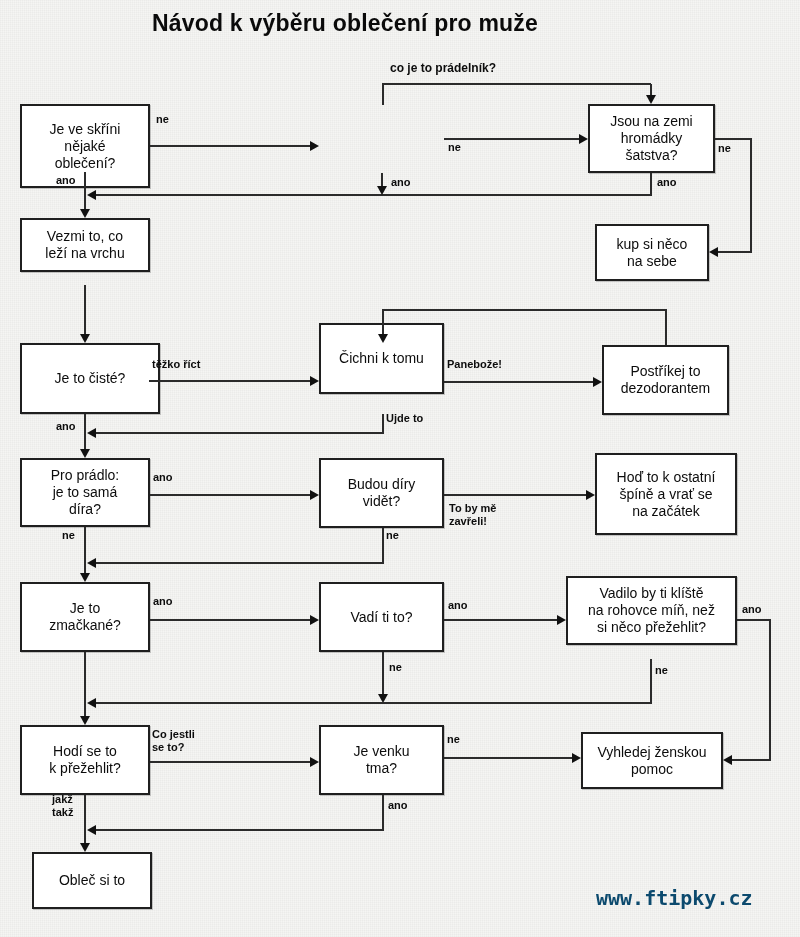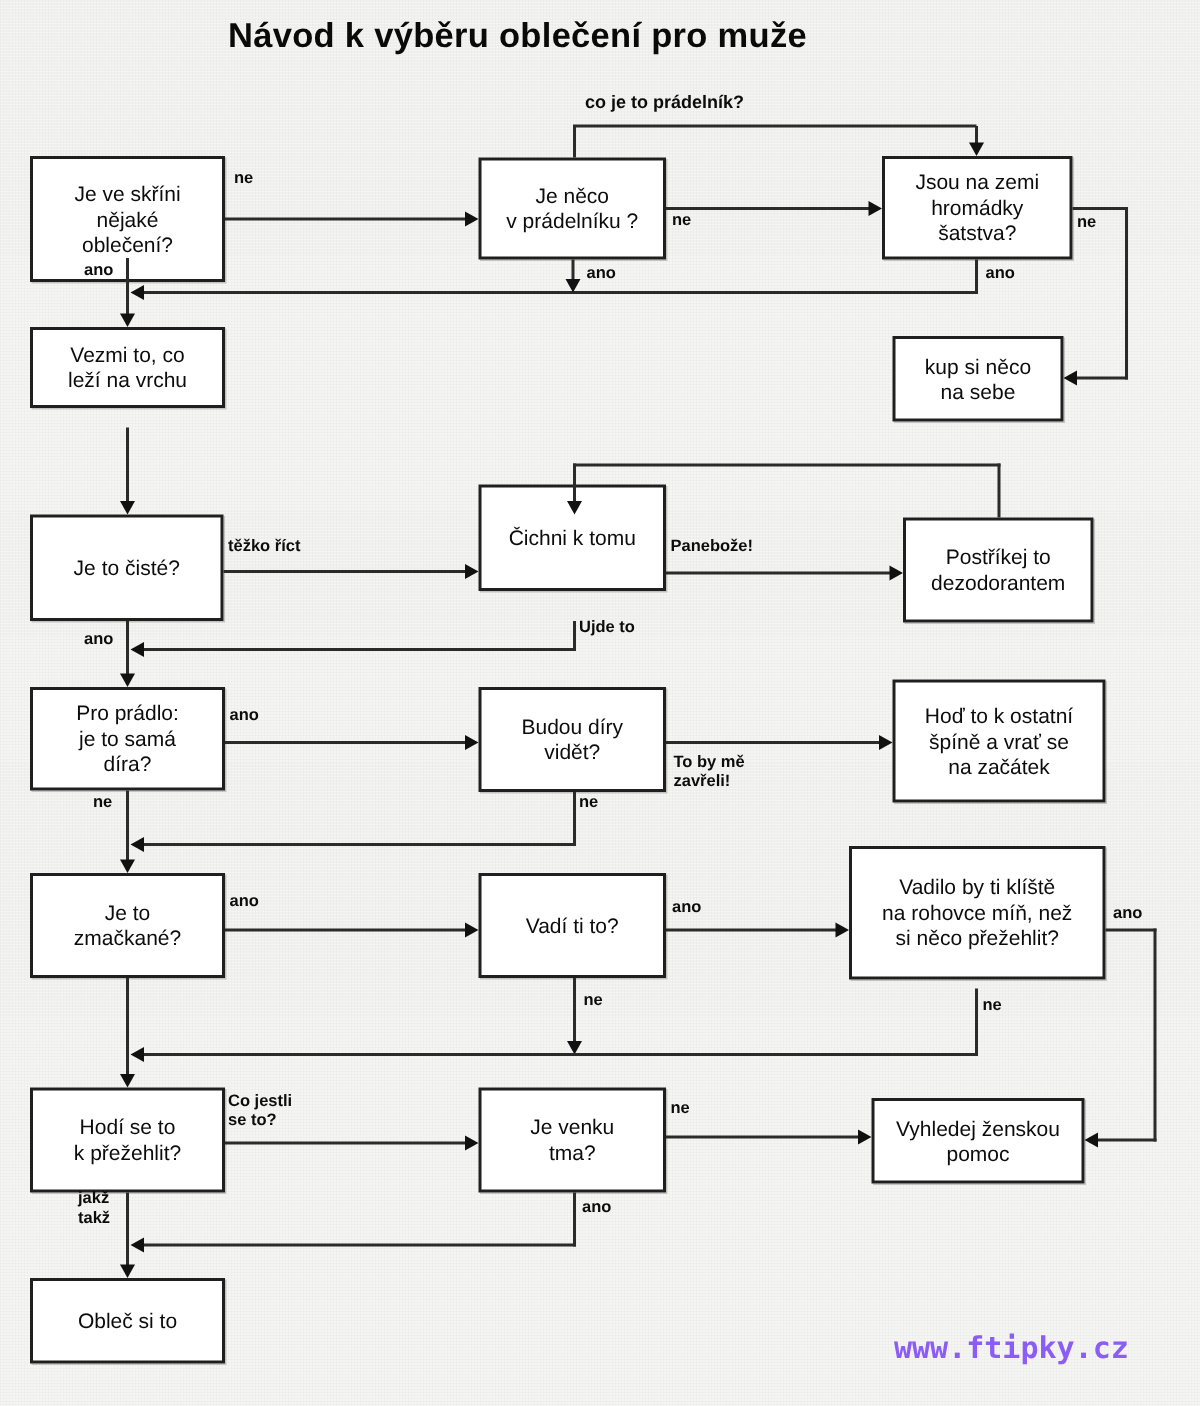--- a/index.html
+++ b/index.html
@@ -31,67 +31,65 @@
   .hline,.vline{position:absolute;background:#2b2b2b;}
   .hline{height:2px;}
   .vline{width:2px;}
   .ar,.al,.ad{position:absolute;width:0;height:0;}
   .ar{border-top:5px solid transparent;border-bottom:5px solid transparent;border-left:9px solid #111;}
   .al{border-top:5px solid transparent;border-bottom:5px solid transparent;border-right:9px solid #111;}
   .ad{border-left:5px solid transparent;border-right:5px solid transparent;border-top:9px solid #111;}
   .watermark{
     position:absolute;left:596px;top:886px;
     font-family:"DejaVu Sans Mono","Liberation Mono",monospace;
-    font-size:20px;font-weight:bold;color:#8b5cf6;letter-spacing:0px;text-align:right;
+    font-size:20px;font-weight:bold;color:#0c4a6e;letter-spacing:0px;text-align:right;
   }
 </style>
 </head>
 <body>
 
 <div id="stage">
 
   <div class="title">Návod k výběru oblečení pro muže</div>
 
   <div class="node" style="left:20px;top:104px;width:130px;height:84px">Je ve skříni
 nějaké
 oblečení?</div>
-  <div class="node" style="left:319px;top:105px;width:125px;height:68px">Je něco
-v prádelníku ?</div>
   <div class="node" style="left:588px;top:104px;width:127px;height:69px">Jsou na zemi
 hromádky
 šatstva?</div>
   <div class="node" style="left:595px;top:224px;width:114px;height:57px">kup si něco
 na sebe</div>
   <div class="node" style="left:20px;top:218px;width:130px;height:54px">Vezmi to, co
 leží na vrchu</div>
-  <div class="node" style="left:20px;top:343px;width:129px;height:71px">Je to čisté?</div>
+  <div class="node" style="left:20px;top:343px;width:140px;height:71px">Je to čisté?</div>
   <div class="node" style="left:319px;top:323px;width:125px;height:71px">Čichni k tomu</div>
   <div class="node" style="left:602px;top:345px;width:127px;height:70px">Postříkej to
 dezodorantem</div>
   <div class="node" style="left:20px;top:458px;width:130px;height:69px">Pro prádlo:
 je to samá
 díra?</div>
   <div class="node" style="left:319px;top:458px;width:125px;height:70px">Budou díry
 vidět?</div>
   <div class="node" style="left:595px;top:453px;width:142px;height:82px">Hoď to k ostatní
 špíně a vrať se
 na začátek</div>
   <div class="node" style="left:20px;top:582px;width:130px;height:70px">Je to
 zmačkané?</div>
   <div class="node" style="left:319px;top:582px;width:125px;height:70px">Vadí ti to?</div>
-  <div class="node" style="left:566px;top:564px;width:171px;height:89px">Vadilo by ti klíště
+  <div class="node" style="left:566px;top:576px;width:171px;height:69px">Vadilo by ti klíště
 na rohovce míň, než
 si něco přežehlit?</div>
   <div class="node" style="left:20px;top:725px;width:130px;height:70px">Hodí se to
 k přežehlit?</div>
   <div class="node" style="left:319px;top:725px;width:125px;height:70px">Je venku
 tma?</div>
   <div class="node" style="left:581px;top:732px;width:142px;height:57px">Vyhledej ženskou
 pomoc</div>
-  <div class="node" style="left:20px;top:852px;width:130px;height:57px">Obleč si to</div>
+  <div class="node" style="left:32px;top:852px;width:120px;height:57px">Obleč si to</div>
 
   <div class="vline" style="left:382px;top:84px;height:21px"></div>
   <div class="hline" style="left:382px;top:83px;width:269px"></div>
   <div class="vline" style="left:650px;top:84px;height:14px"></div>
   <div class="ad" style="left:646px;top:95px"></div>
 
   <div class="hline" style="left:150px;top:145px;width:163px"></div>
   <div class="ar" style="left:310px;top:141px"></div>
 
   <div class="hline" style="left:444px;top:138px;width:138px"></div>

